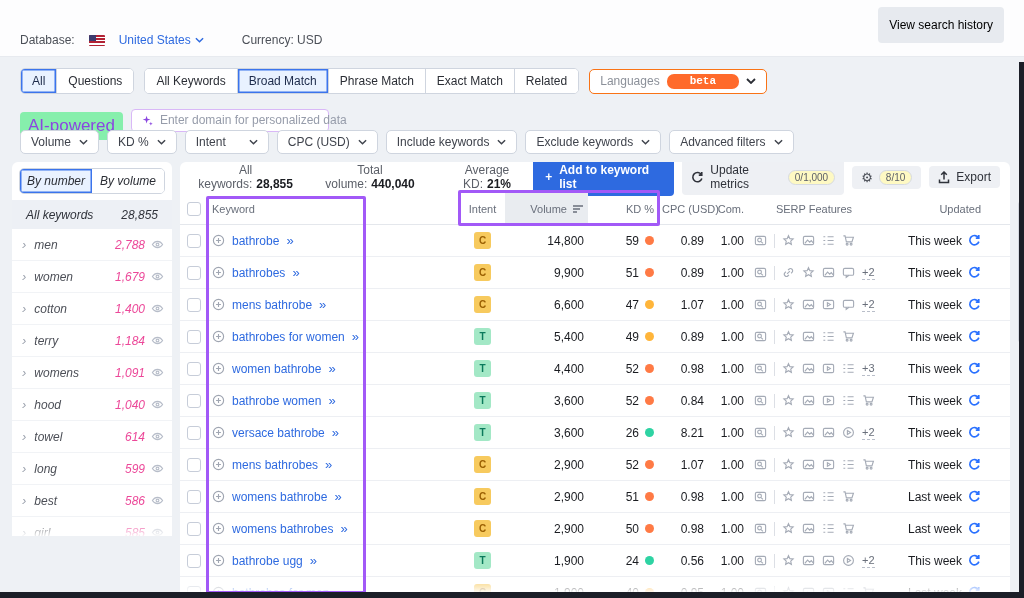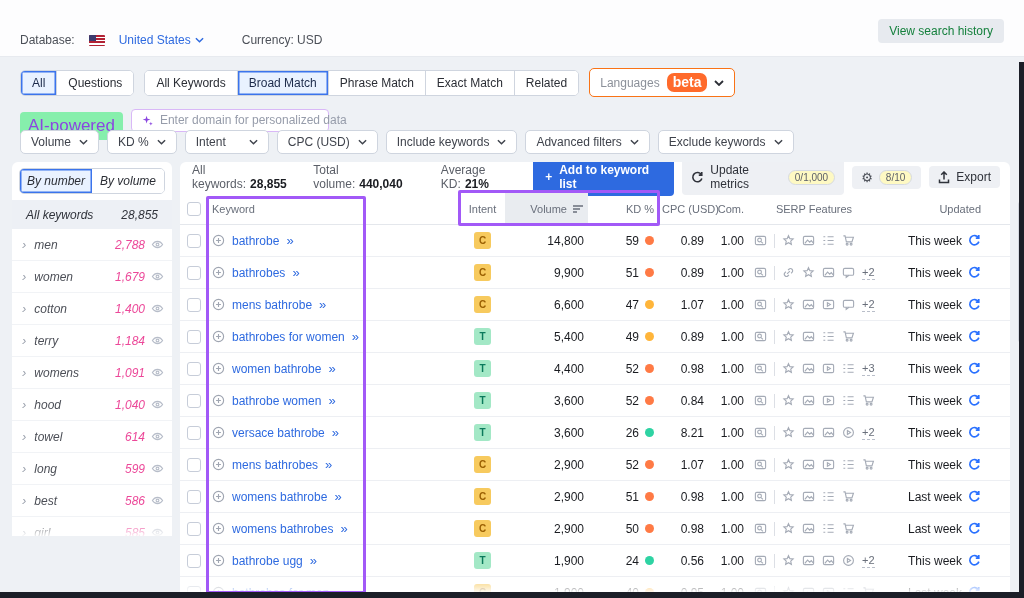--- a/index.html
+++ b/index.html
@@ -9,30 +9,30 @@
 
   
   .topbar { position:absolute; left:0; top:0; width:1024px; height:57px; background:#fdfdfe; border-bottom:1px solid #e7eaef; }
   .title-row { position:absolute; left:20px; top:8px; font-size:15px; color:#16181d; }
   .title-row .q { color:#5b5f68; font-weight:400; margin-left:5px; }
   .meta-row { position:absolute; left:20px; top:33px; font-size:12px; color:#4c5058; display:flex; align-items:center; gap:14px; }
   .flag { width:16px; height:11px; position:relative; display:inline-block; background:repeating-linear-gradient(#b22234 0 1.6px,#fff 1.6px 3.2px); border-radius:1px; overflow:hidden; }
   .flag::after { content:""; position:absolute; left:0; top:0; width:7px; height:6px; background:#3c3b6e; }
   .db-link { color:#2e6ae0; display:inline-flex; align-items:center; gap:4px; cursor:pointer; }
   .currency { margin-left:24px; color:#4c5058; }
-  .btn-history { position:absolute; right:20px; top:7px; background:#e7eaef; border-radius:4px; font-size:12px; color:#15803d; padding:5px 11px; cursor:pointer;margin-top:12px; }
+  .btn-history { position:absolute; right:20px; top:7px; background:#e7eaef; border-radius:4px; font-size:12px; color:#000000; padding:11px 11px; cursor:pointer; }
 
   
   .tabs-row { position:absolute; left:20px; top:68px; display:flex; gap:10px; align-items:center; }
   .seg { display:flex; background:#fff; border:1px solid #cfd5df; border-radius:5px; overflow:hidden; }
   .seg .tab { font-size:12px; color:#2b2e35; padding:5px 11px; border-right:1px solid #cfd5df; cursor:pointer; background:#fff; }
   .seg .tab:last-child { border-right:none; }
   .seg .tab.sel { background:#e9f2ff; box-shadow:inset 0 0 0 1.5px #3b74ec; color:#1c2a4a; }
   .pill-dd { display:flex; align-items:center; gap:7px; background:#fff; border:1px solid #f97316; border-radius:5px; padding:4px 10px; font-size:12px; color:#8b9099; cursor:pointer; }
-  .badge-beta { background:#ff6a2b; color:#fff; font-size:14px; font-weight:bold; border-radius:7px; padding:1px 6px 2px; }
+  .badge-beta { background:#ff6a2b; color:#fff; font-size:11px; font-weight:bold; border-radius:7px; padding:1px 23px 2px;font-family:Liberation Mono, monospace; }
 
   
   .ai-row { position:absolute; left:20px; top:100px; display:flex; align-items:center; gap:8px; }
   .ai-tag { background:#86efac; color:#8b46e0; font-size:17px; border-radius:4px; padding:4px 8px;margin-top:12px; }
   .ai-input { display:flex; align-items:center; gap:6px; background:#fff; border:1px solid #d9b8f7; border-radius:4px; padding:9px 9px; width:198px; height:23px; cursor:text; }
   .ai-input .ph { font-size:12px; color:#969caa; white-space:nowrap; }
 
   
   .filters-row { position:absolute; left:20px; top:130px; display:flex; gap:8px; }
   .filter-pill { display:flex; align-items:center; gap:8px; background:#fff; border:1px solid #cfd5df; border-radius:5px; padding:4px 10px; font-size:12px; color:#3f434c; cursor:pointer; }
@@ -50,21 +50,21 @@
   .side-item { height:32px; display:flex; align-items:center; padding:0 8px 0 10px; font-size:12px; color:#4c4f57; border-bottom:1px solid #f1f3f6; cursor:pointer; }
   .side-item .chev { color:#9aa0ac; font-size:13px; margin-right:8px; }
   .side-item .lbl { flex:1; }
   .side-item .cnt { color:#ec4899; margin-right:6px; }
   .side-item .eye { color:#b7bdc9; display:flex; }
   .side-scroll { position:absolute; right:2px; top:200px; width:4px; height:375px; background:#edeff3; border-radius:2px; }
   .side-scroll .thumb { position:absolute; top:2px; width:4px; height:140px; background:#d4d8e0; border-radius:2px; }
 
   
   .table-toolbar { height:30px; display:flex; align-items:center; padding:0 10px 0 12px; }
-  .stats { display:flex; gap:14px; font-size:12px; color:#5b5f68; }
+  .stats { display:flex; gap:14px; font-size:12px; color:#5b5f68;text-align:center; }
   .stats b { color:#1a1c21; margin-left:4px; }
   .tb-buttons { margin-left:auto; display:flex; gap:8px; align-items:center; }
   .btn-blue { background:#2e6ae0; color:#fff; font-size:12px; font-weight:bold; border-radius:4px; padding:5px 12px; display:flex; gap:7px; align-items:center; cursor:pointer; }
   .btn-gray { background:#eef0f4; color:#2f323a; font-size:12px; border-radius:4px; padding:4px 9px; display:flex; gap:6px; align-items:center; cursor:pointer; }
   .mini-badge { background:#fef9c3; border:1px solid #d6dae2; border-radius:9px; font-size:10px; color:#5b5f68; padding:1px 6px; }
   .gear-glyph { font-size:13px; color:#4c5058; line-height:1; }
 
   
   .tgrid { display:grid; grid-template-columns:28px 252px 45px 83px 70px 50px 40px 132px 105px 1fr; align-items:center; }
   .thead { height:33px; border-bottom:1px solid #e4e7ec; font-size:11px; color:#696f7b; }
@@ -201,29 +201,29 @@
      </div>
       <div class="filter-pill">
        <span>Include keywords</span>
        <span class="ic">
           <svg width="9" height="6" viewBox="0 0 10 6">
             <path d="M1 1l4 4 4-4" fill="none" stroke="#3f434c" stroke-width="1.6"></path>
           </svg>
         </span>
      </div>
       <div class="filter-pill">
-       <span>Advanced filters</span>
+       <span>Exclude keywords</span>
        <span class="ic">
           <svg width="9" height="6" viewBox="0 0 10 6">
             <path d="M1 1l4 4 4-4" fill="none" stroke="#3f434c" stroke-width="1.6"></path>
           </svg>
         </span>
      </div>
       <div class="filter-pill">
-       <span>Exclude keywords</span>
+       <span>Advanced filters</span>
        <span class="ic">
           <svg width="9" height="6" viewBox="0 0 10 6">
             <path d="M1 1l4 4 4-4" fill="none" stroke="#3f434c" stroke-width="1.6"></path>
           </svg>
         </span>
      </div>
     </div>
 
   <div class="sidebar-card">
     <div class="view-toggle" id="viewToggle">

